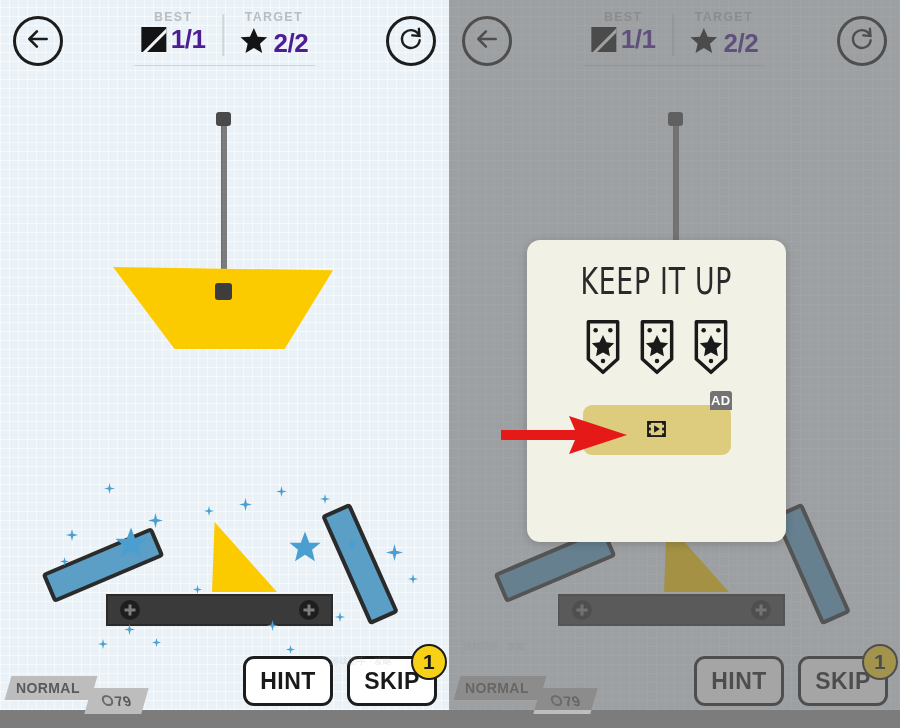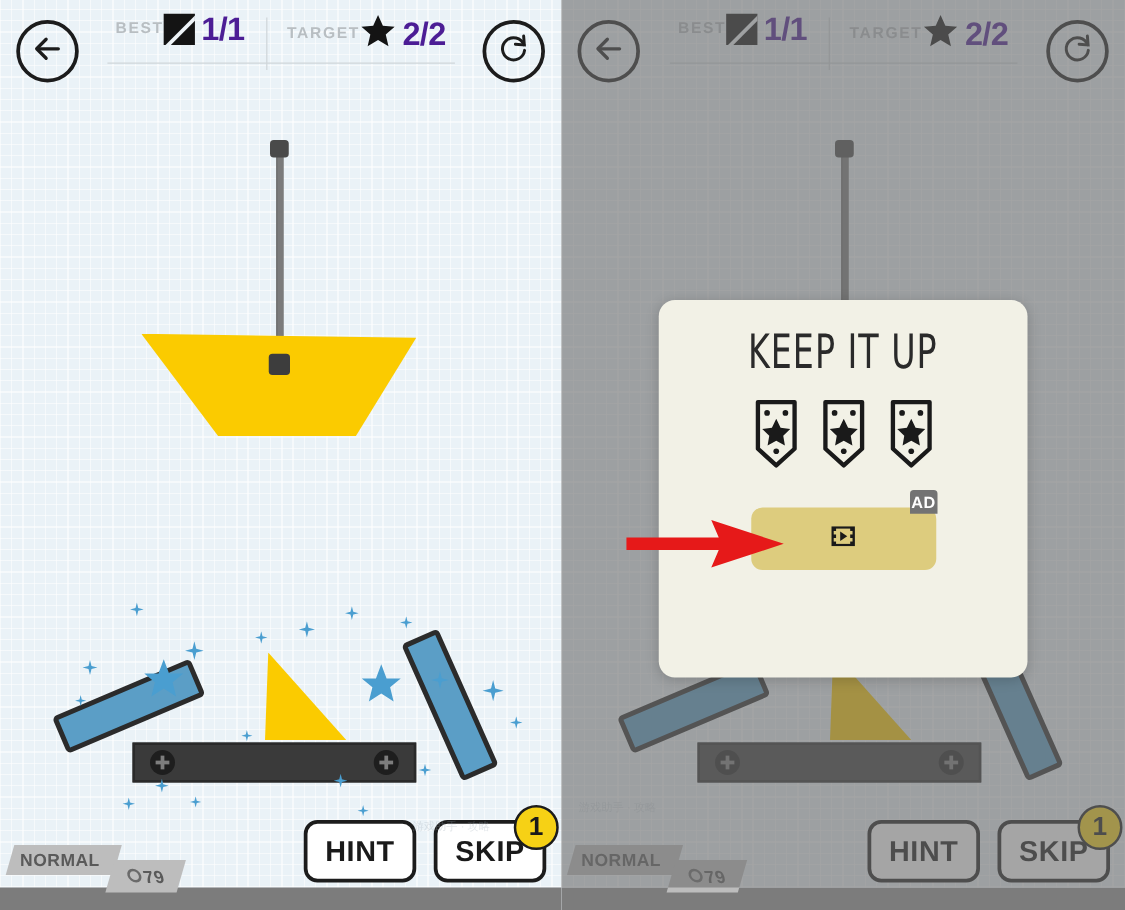--- a/index.html
+++ b/index.html
@@ -64,21 +64,21 @@
     transform: translateX(-50%);
     display: flex; align-items: flex-start;
     padding-bottom: 7px;
   }
   .score-block::after {
     content: ""; position: absolute;
     left: 10px; right: 10px; bottom: 0; height: 1.5px;
     background: #cfd6da;
   }
   .score-col {
-    display: flex; align-items: center;
+    display: flex; flex-direction: column; align-items: center;
     padding: 0 17px; position: relative;
   }
   .score-col + .score-col::before {
     content: ""; position: absolute; left: 0; top: 4px;
     width: 1.5px; height: 42px; background: #cfd6da;
   }
   .score-label {
     font-size: 12.5px; font-weight: bold; color: #b8bec2;
     letter-spacing: 1.3px; margin-bottom: 2px;
   }
@@ -172,21 +172,21 @@
     position: absolute; right: -13px; top: -15px;
     width: 36px; height: 36px; border-radius: 50%;
     background: #f6d115; border: 2.5px solid #1c1c1c;
     display: flex; align-items: center; justify-content: center;
     font-size: 21px; font-weight: bold; color: #1a1a1a;
   }
 
   
   .modal {
     position: absolute; left: 78px; top: 240px;
-    width: 295px; height: 302px;
+    width: 259px; height: 302px;
     background: #f2f1e6; border-radius: 13px;
     z-index: 50;
     display: flex; flex-direction: column; align-items: center;
     box-shadow: 0 2px 10px rgba(0,0,0,.18);
   }
   .modal-title {
     margin-top: 19px;
     font-size: 38px; font-weight: normal; color: #2a2a2a;
     letter-spacing: 1px;
     font-family: "DejaVu Sans Condensed", "Liberation Sans Narrow", "Liberation Sans", sans-serif;

